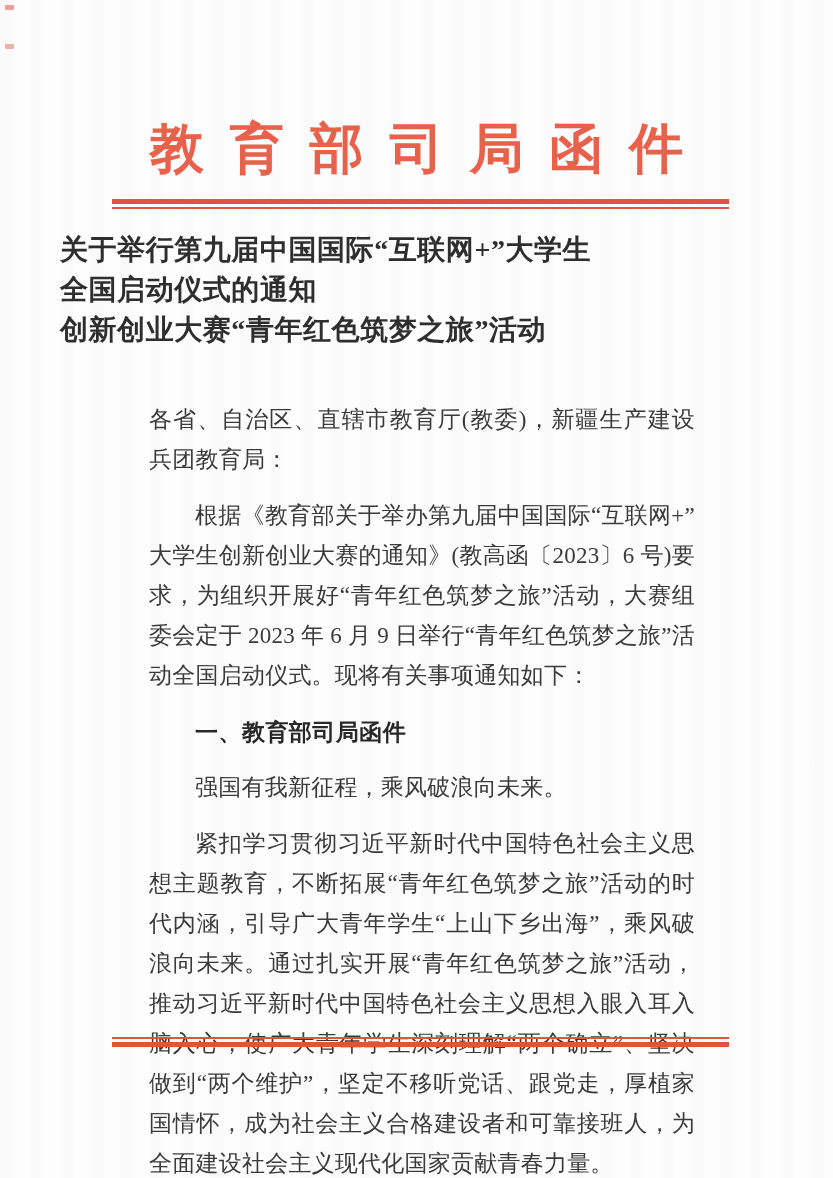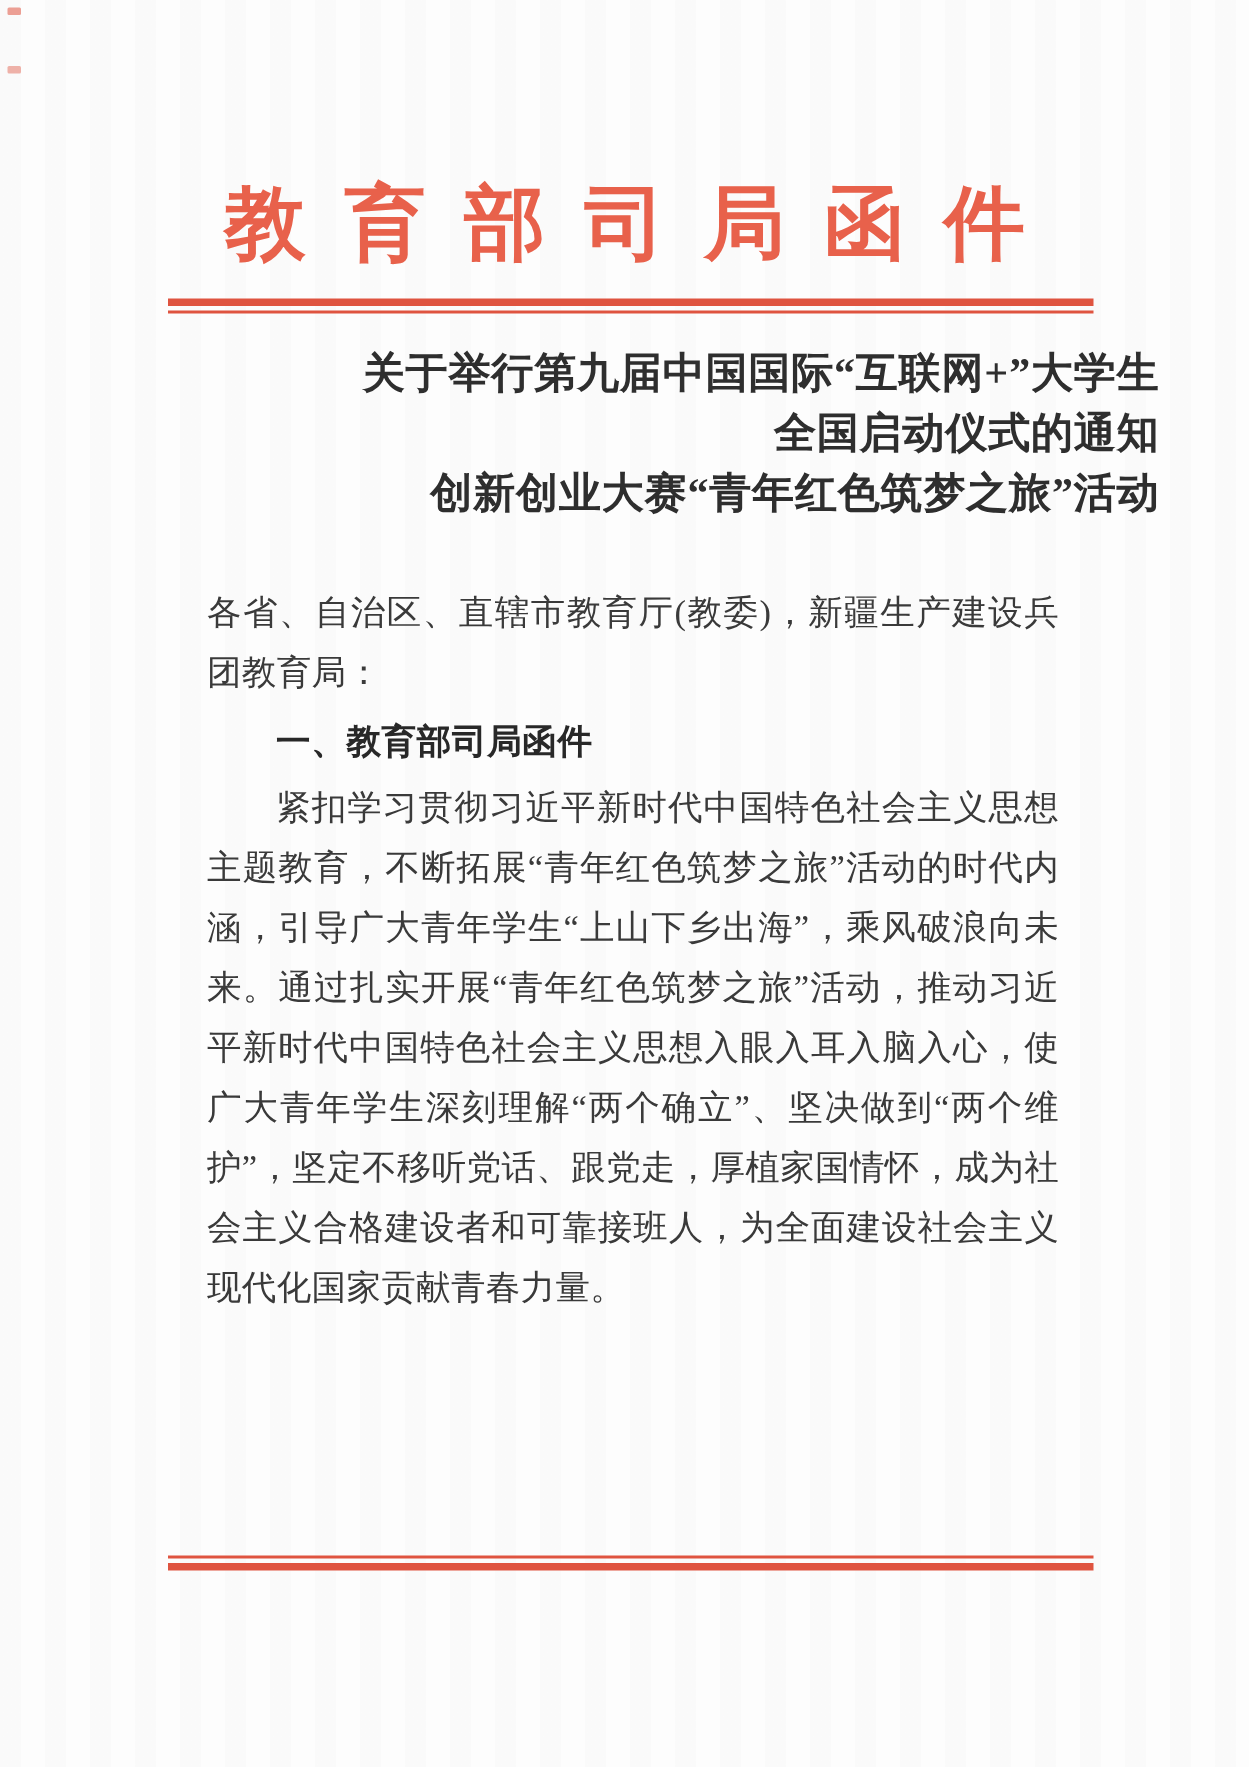--- a/index.html
+++ b/index.html
@@ -34,34 +34,34 @@
   
   .rule{position:absolute;left:112px;width:617px;}
   .rule .thick{height:5px;background:var(--rule);}
   .rule .thin{height:2px;background:var(--rule);}
   .rule .gap{height:3px;}
   .rule-top{top:199px;}
   .rule-bottom{top:1037px;}
   
   .doc-title{
     position:absolute;top:230px;left:60px;right:60px;
-    text-align:right;
+    text-align:left;
     font-size:28px;line-height:40px;font-weight:700;
     color:var(--title-ink);
     letter-spacing:0.02em;
   }
   
   .body-text{
     position:absolute;top:384px;left:133px;width:578px;
     font-size:23px;line-height:40px;
     color:var(--ink);
     text-align:justify;
     letter-spacing:0.01em;
   }
-  .body-text p{margin:5px;}
+  .body-text p{margin:16px;}
   .indent{text-indent:2em;}
   .section-heading{
     font-weight:700;
     font-family:"Liberation Sans","DejaVu Sans",sans-serif;
     color:#282828;
     text-indent:2em;
     letter-spacing:0.02em;
   }
   
   .artifact{position:absolute;background:rgba(224,84,64,0.55);border-radius:1px;}
@@ -87,21 +87,23 @@
   </div>
 
   <div class="doc-title">
     <div>关于举行第九届中国国际“互联网+”大学生</div>
     <div>全国启动仪式的通知</div>
     <div>创新创业大赛“青年红色筑梦之旅”活动</div>
   </div>
 
   <div class="body-text">
     <p>各省、自治区、直辖市教育厅(教委)，新疆生产建设兵团教育局：</p>
+    <p class="indent">根据《教育部关于举办第九届中国国际“互联网+”大学生创新创业大赛的通知》(教高函〔2023〕6 号)要求，为组织开展好“青年红色筑梦之旅”活动，大赛组委会定于 2023 年 6 月 9 日举行“青年红色筑梦之旅”活动全国启动仪式。现将有关事项通知如下：</p>
     <p class="section-heading">一、教育部司局函件</p>
+    <p class="indent">强国有我新征程，乘风破浪向未来。</p>
     <p class="indent">紧扣学习贯彻习近平新时代中国特色社会主义思想主题教育，不断拓展“青年红色筑梦之旅”活动的时代内涵，引导广大青年学生“上山下乡出海”，乘风破浪向未来。通过扎实开展“青年红色筑梦之旅”活动，推动习近平新时代中国特色社会主义思想入眼入耳入脑入心，使广大青年学生深刻理解“两个确立”、坚决做到“两个维护”，坚定不移听党话、跟党走，厚植家国情怀，成为社会主义合格建设者和可靠接班人，为全面建设社会主义现代化国家贡献青春力量。</p>
   </div>
 
   <div class="rule rule-bottom">
     <div class="thin"></div>
     <div class="gap"></div>
     <div class="thick"></div>
   </div>
 
 </div>

